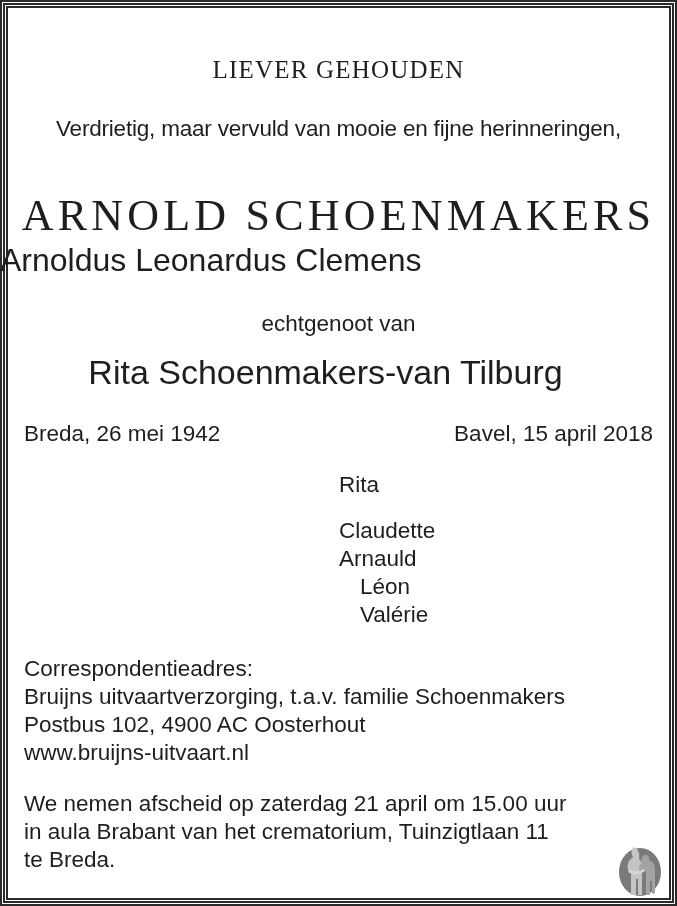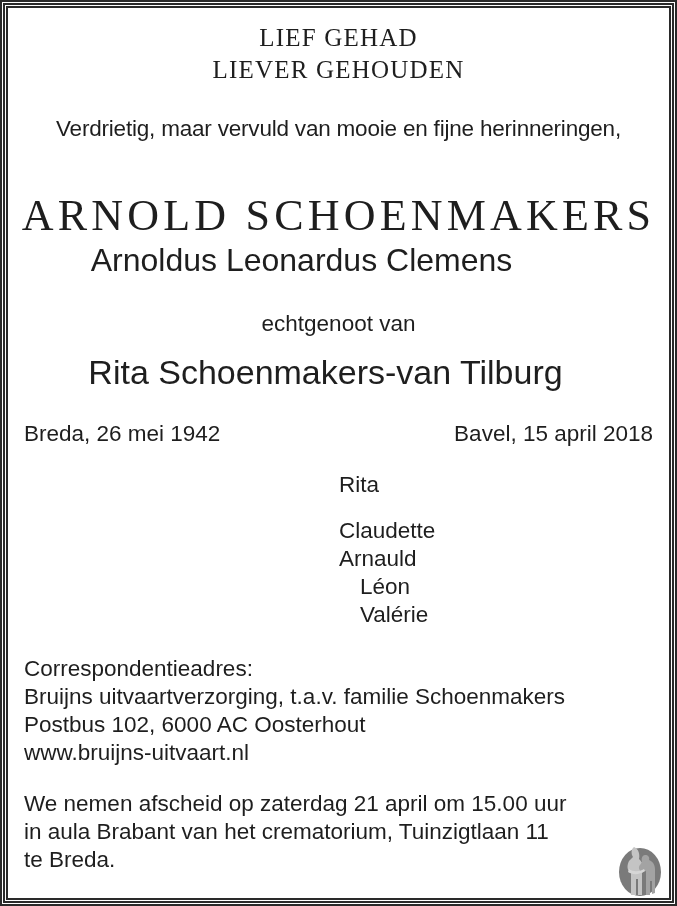--- a/index.html
+++ b/index.html
@@ -9,38 +9,37 @@
     .b2 { position: absolute; left: 3px; top: 3px; right: 3px; bottom: 3px; border: 2px solid #2a2a2a; }
     .b3 { position: absolute; left: 6px; top: 6px; right: 6px; bottom: 6px; border: 2px solid #2a2a2a; }
 
     .txt { position: absolute; color: #1e1e1e; white-space: nowrap; }
     .serif { font-family: "Liberation Serif", "DejaVu Serif", serif; }
     .sans { font-family: "Liberation Sans", "DejaVu Sans", sans-serif; }
 
     .motto { left: 0; width: 677px; text-align: center; font-size: 25px; letter-spacing: 1.2px; }
     .intro { left: 0; width: 677px; text-align: center; font-size: 22.5px; letter-spacing: -0.2px; }
     .name-main { left: 0; width: 677px; text-align: center; font-size: 44px; letter-spacing: 4.2px; }
-    .name-full { left: 0; width: 603px; text-align: center; font-size: 32px; letter-spacing: 0px; }
+    .name-full { left: 0; width: 603px; text-align: left; font-size: 32px; letter-spacing: 0px; }
     .spouse-label { left: 0; width: 677px; text-align: center; font-size: 22.5px; }
     .spouse-name { left: 0; width: 651px; text-align: center; font-size: 34px; letter-spacing: 0px; }
     .dates { font-size: 22.5px; }
     .family { font-size: 22.5px; }
     .body-line { left: 24px; font-size: 22.5px; }
 
     .logo { position: absolute; left: 617px; top: 845px; width: 46px; height: 52px; }
   </style>
 </head>
 <body>
 
 <div class="frame">
   <div class="b1"></div>
   <div class="b2"></div>
   <div class="b3"></div>
 
-  <div class="txt serif motto" style="top:24px;">LIEF GEHAD</div>
   <div class="txt serif motto" style="top:56px;">LIEVER GEHOUDEN</div>
 
   <div class="txt sans intro" style="top:116px;">Verdrietig, maar vervuld van mooie en fijne herinneringen,</div>
 
   <div class="txt serif name-main" style="top:190px;">ARNOLD SCHOENMAKERS</div>
   <div class="txt sans name-full" style="top:242px;">Arnoldus Leonardus Clemens</div>
 
   <div class="txt sans spouse-label" style="top:311px;">echtgenoot van</div>
   <div class="txt sans spouse-name" style="top:353px;">Rita Schoenmakers-van Tilburg</div>
 
@@ -51,21 +50,21 @@
     <div class="txt sans family" style="top:472px; left:339px;">Rita</div>
     <div class="txt sans family" style="top:518px; left:339px;">Claudette</div>
     <div class="txt sans family" style="top:546px; left:339px;">Arnauld</div>
     <div class="txt sans family" style="top:574px; left:360px;">Léon</div>
     <div class="txt sans family" style="top:602px; left:360px;">Valérie</div>
   </div>
 
   <div>
     <div class="txt sans body-line" style="top:656px;">Correspondentieadres:</div>
     <div class="txt sans body-line" style="top:684px;">Bruijns uitvaartverzorging, t.a.v. familie Schoenmakers</div>
-    <div class="txt sans body-line" style="top:712px;">Postbus 102, 6000 AC Oosterhout</div>
+    <div class="txt sans body-line" style="top:712px;">Postbus 102, 4900 AC Oosterhout</div>
     <div class="txt sans body-line" style="top:740px;">www.bruijns-uitvaart.nl</div>
   </div>
 
   <div>
     <div class="txt sans body-line" style="top:791px;">We nemen afscheid op zaterdag 21 april om 15.00 uur</div>
     <div class="txt sans body-line" style="top:819px;">in aula Brabant van het crematorium, Tuinzigtlaan 11</div>
     <div class="txt sans body-line" style="top:847px;">te Breda.</div>
   </div>
 
   <div class="logo">

